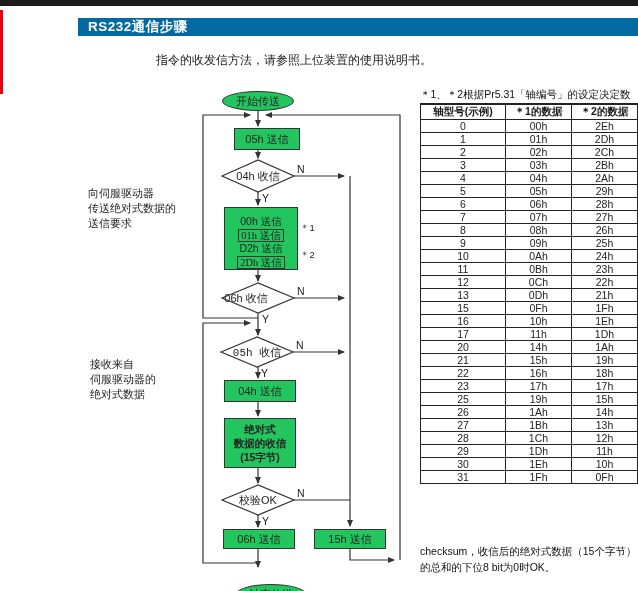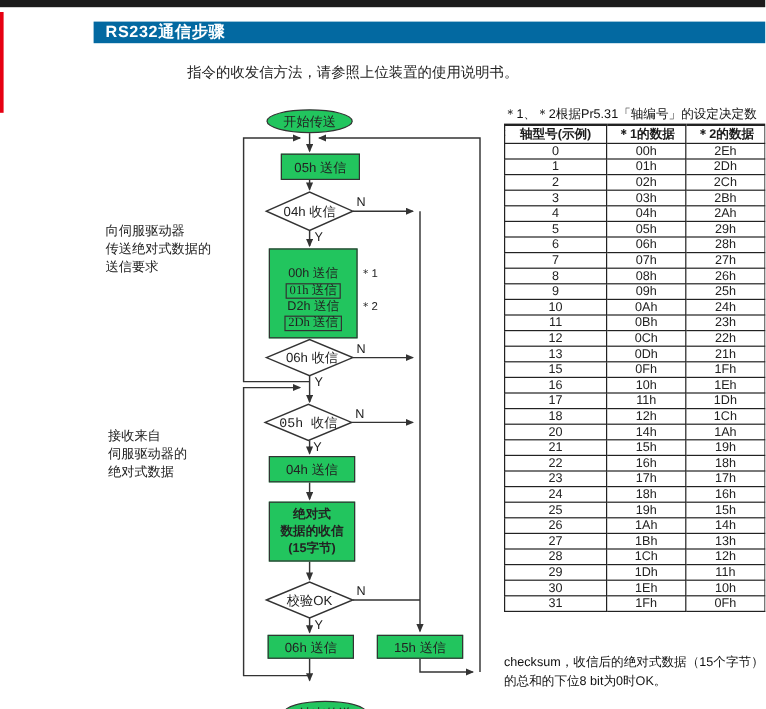--- a/index.html
+++ b/index.html
@@ -89,32 +89,32 @@
       <polygon points="222,500 258,485 294,500 258,515" fill="#fff"></polygon>
     </g>
   </svg>
 
   <div class="node ellipse" style="left:222px;top:91px;width:72px;height:20px;">开始传送</div>
 
   <div class="node" style="left:234px;top:128px;width:66px;height:22px;">05h 送信</div>
 
   <div class="plain" style="left:222px;top:166px;width:72px;height:20px;">04h 收信</div>
 
-  <div class="node" style="left:224px;top:207px;width:74px;height:75px;flex-direction:column;justify-content:flex-start;padding-top:14px;">
+  <div class="node" style="left:224px;top:207px;width:74px;height:63px;flex-direction:column;justify-content:flex-end;padding-top:4px;">
     <div class="reqline">00h 送信</div>
     <div class="reqline boxed">
       <span>01h 送信</span></div>
     <div class="reqline">D2h 送信</div>
     <div class="reqline boxed">
       <span>2Dh 送信</span></div>
   </div>
   <div class="mark" style="left:300px;top:222px;">＊1</div>
   <div class="mark" style="left:300px;top:249px;">＊2</div>
 
-  <div class="plain" style="left:224px;top:288px;width:72px;height:20px;">06h 收信</div>
+  <div class="plain" style="left:210px;top:288px;width:72px;height:20px;">06h 收信</div>
 
   <div class="plain" style="left:221px;top:342px;width:72px;height:20px;font-family:Liberation Mono, monospace;">05h 收信</div>
 
   <div class="node" style="left:224px;top:380px;width:72px;height:22px;">04h 送信</div>
 
   <div class="node" style="left:224px;top:418px;width:72px;height:50px;flex-direction:column;justify-content:center;font-weight:bold;">
     <div class="mline">绝对式</div>
     <div class="mline">数据的收信</div>
     <div class="mline">(15字节)</div>
   </div>
@@ -243,50 +243,40 @@
             <td>16</td>
             <td>10h</td>
             <td>1Eh</td>
           </tr>
           <tr>
             <td>17</td>
             <td>11h</td>
             <td>1Dh</td>
           </tr>
           <tr>
-            <td>18</td>
-            <td>12h</td>
-            <td>1Ch</td>
-          </tr>
-          <tr>
             <td>20</td>
             <td>14h</td>
             <td>1Ah</td>
           </tr>
           <tr>
             <td>21</td>
             <td>15h</td>
             <td>19h</td>
           </tr>
           <tr>
             <td>22</td>
             <td>16h</td>
             <td>18h</td>
           </tr>
           <tr>
             <td>23</td>
             <td>17h</td>
             <td>17h</td>
           </tr>
           <tr>
-            <td>24</td>
-            <td>18h</td>
-            <td>16h</td>
-          </tr>
-          <tr>
             <td>25</td>
             <td>19h</td>
             <td>15h</td>
           </tr>
           <tr>
             <td>26</td>
             <td>1Ah</td>
             <td>14h</td>
           </tr>
           <tr>

